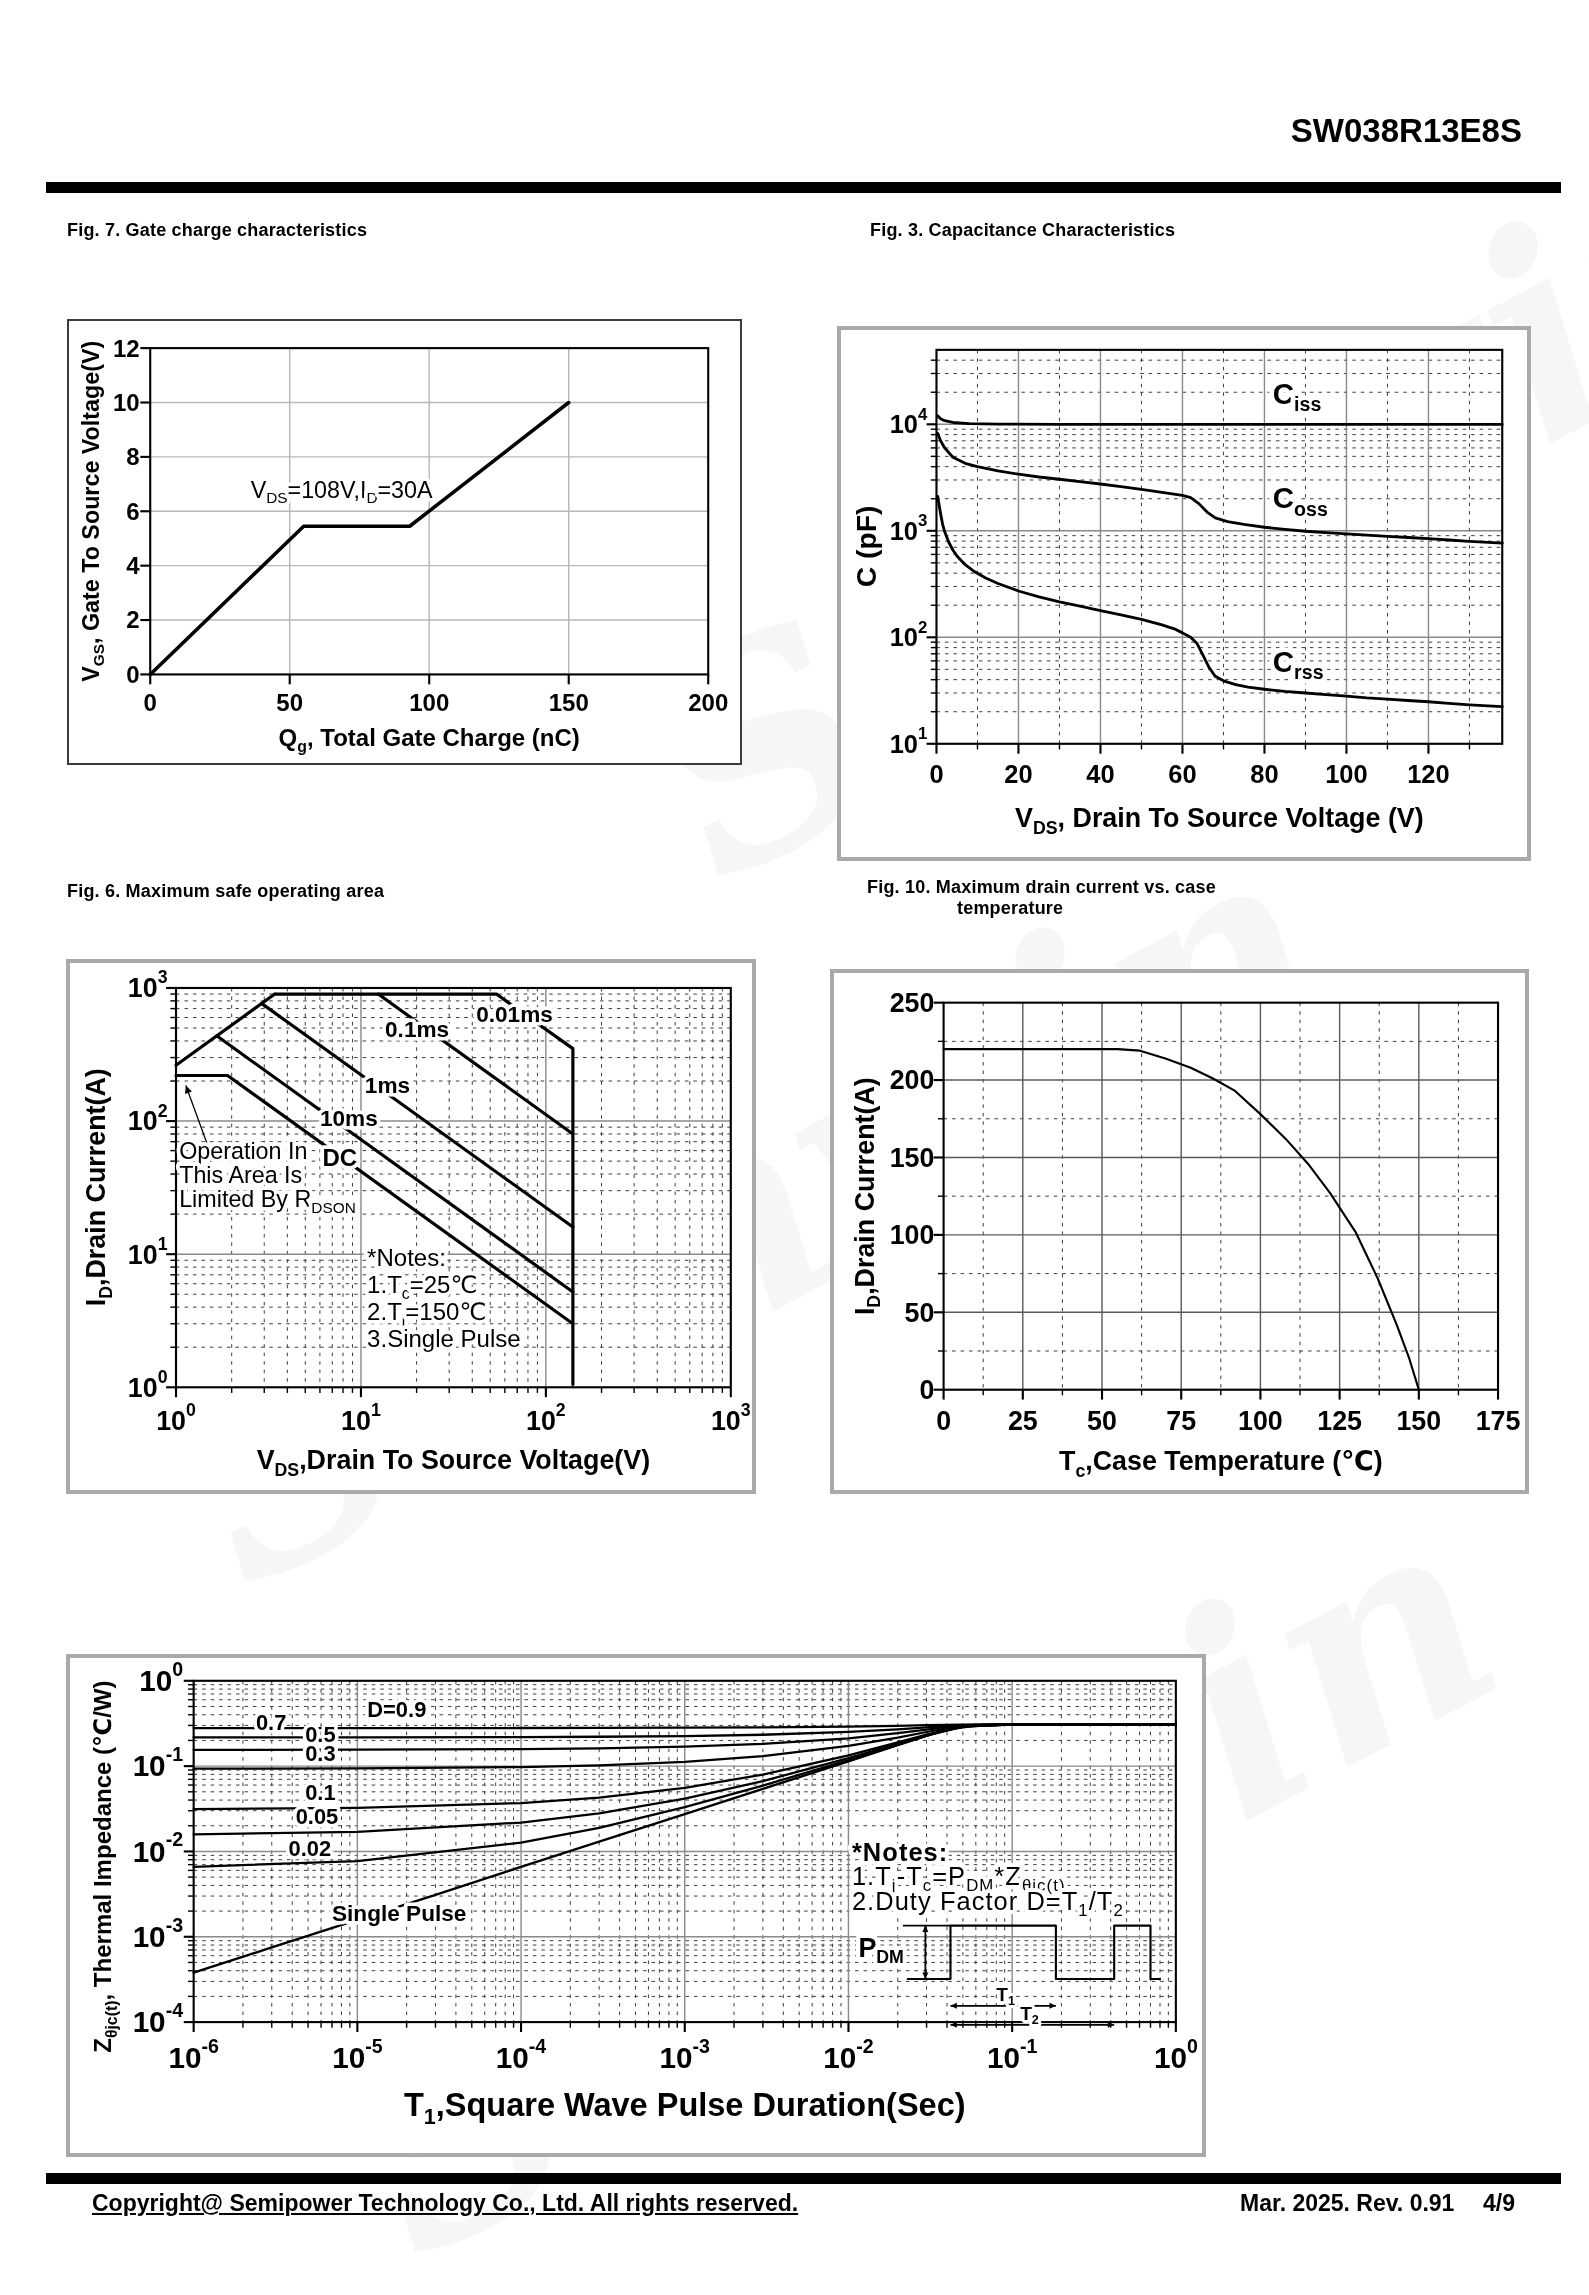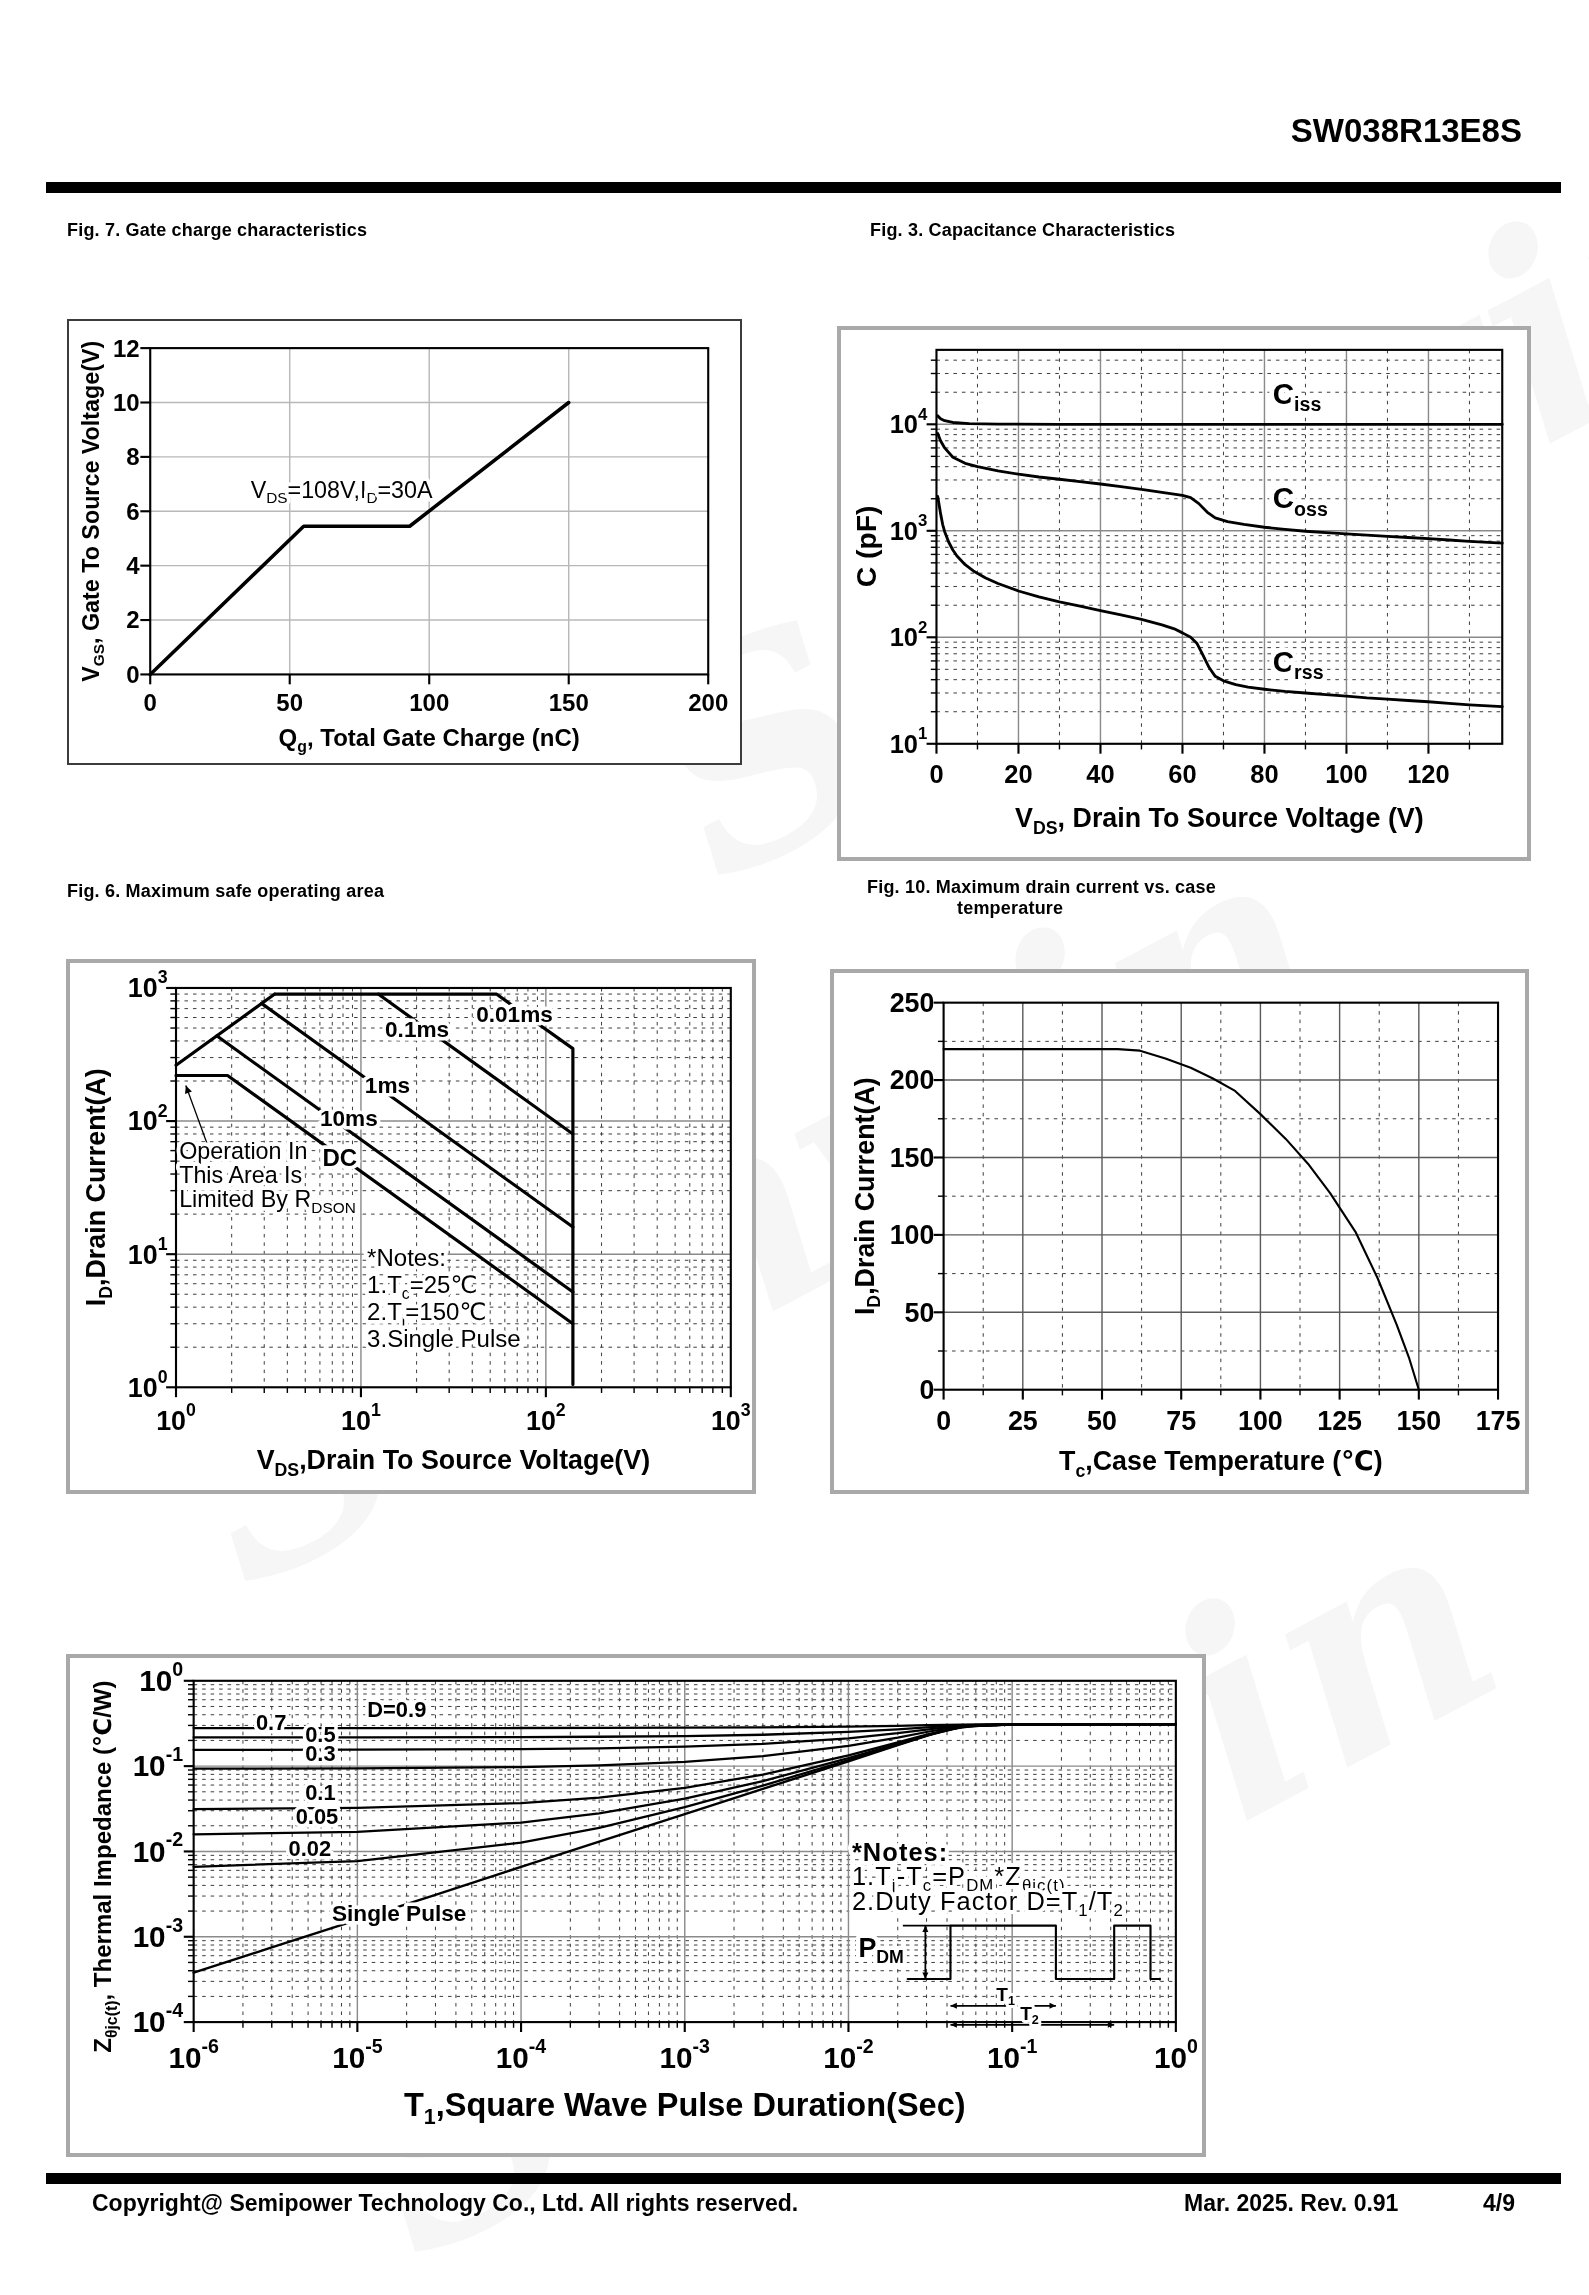--- a/index.html
+++ b/index.html
@@ -640,18 +640,18 @@
           <text x="1106.5755209512022" y="321.5512560471485" font-size="36" font-weight="normal" text-anchor="start" letter-spacing="1.5" fill="#000" stroke="#fff" stroke-width="11.52" paint-order="stroke" stroke-linejoin="round"><tspan dy="0" font-size="36">1.T</tspan><tspan dy="8.64" font-size="23.76">j</tspan><tspan dy="-8.64" font-size="36">-T</tspan><tspan dy="8.64" font-size="23.76">c</tspan><tspan dy="-8.64" font-size="36">=P</tspan><tspan dy="8.64" font-size="23.76">DM</tspan><tspan dy="-8.64" font-size="36">*Z</tspan><tspan dy="8.64" font-size="23.76">θjc(t)</tspan></text>
           <text x="1106.5755209512022" y="356.60572127751766" font-size="36" font-weight="normal" text-anchor="start" letter-spacing="1.5" fill="#000" stroke="#fff" stroke-width="11.52" paint-order="stroke" stroke-linejoin="round"><tspan dy="0" font-size="36">2.Duty Factor D=T</tspan><tspan dy="8.64" font-size="23.76">1</tspan><tspan dy="-8.64" font-size="36">/T</tspan><tspan dy="8.64" font-size="23.76">2</tspan></text>
           <text x="1115.7283330152536" y="422.8160697772753" font-size="38" font-weight="bold" text-anchor="start" fill="#000" stroke="#fff" stroke-width="12.16" paint-order="stroke" stroke-linejoin="round"><tspan dy="0" font-size="38">P</tspan><tspan dy="9.12" font-size="25.080000000000002">DM</tspan></text>
           <text x="1310.8825136531336" y="484.761784721201" font-size="27" font-weight="bold" text-anchor="start" fill="#000" stroke="#fff" stroke-width="8.64" paint-order="stroke" stroke-linejoin="round"><tspan dy="0" font-size="27">T</tspan><tspan dy="6.4799999999999995" font-size="17.82">1</tspan></text>
           <text x="1344.7355085852587" y="511.4519088445109" font-size="27" font-weight="bold" text-anchor="start" fill="#000" stroke="#fff" stroke-width="8.64" paint-order="stroke" stroke-linejoin="round"><tspan dy="0" font-size="27">T</tspan><tspan dy="6.4799999999999995" font-size="17.82">2</tspan></text>
         </g>
       </svg>
   </div>
 
   <div class="bar" style="top:2173px;"></div>
-  <div class="foot" style="left:92px;top:2190px;">Copyright@ Semipower Technology Co., Ltd. All rights reserved.</div>
-  <div class="foot" style="left:1184px;top:2190px;">Mar. 2025. Rev. 0.91</div>
+  <div class="foot" style="left:92px;top:2190px;text-decoration:underline;">Copyright@ Semipower Technology Co., Ltd. All rights reserved.</div>
+  <div class="foot" style="left:1240px;top:2190px;">Mar. 2025. Rev. 0.91</div>
   <div class="foot" style="left:1483px;top:2190px;">4/9</div>
 
 </div>
 
 
 </body></html>

